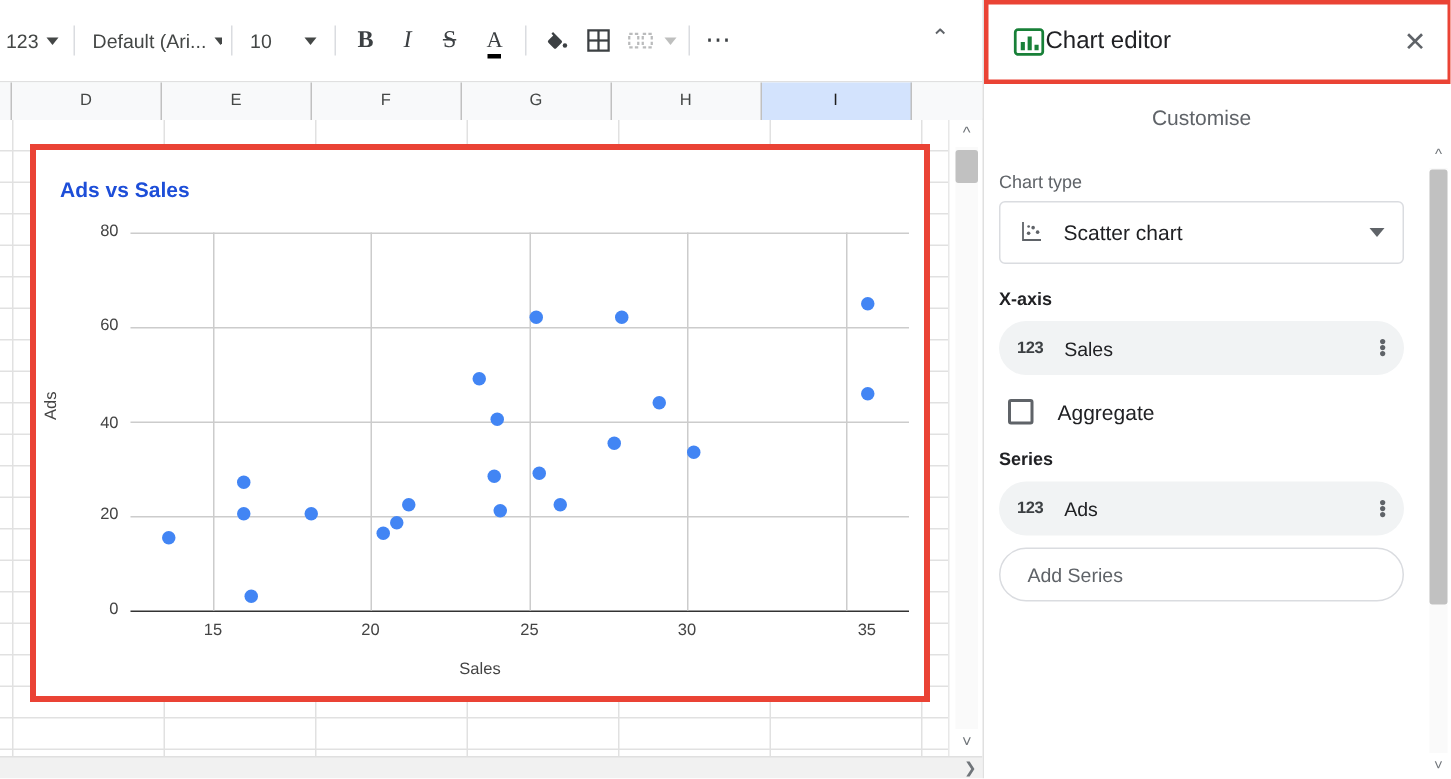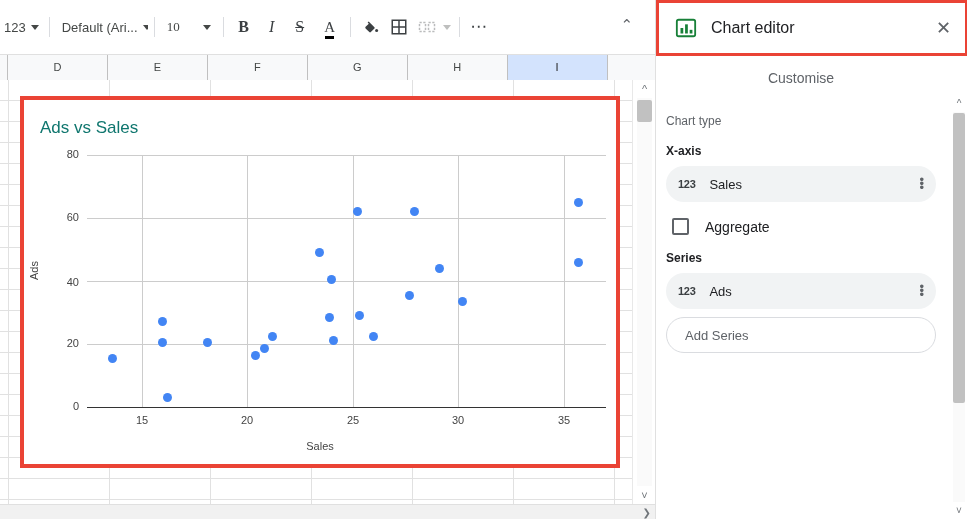--- a/index.html
+++ b/index.html
@@ -45,21 +45,20 @@
     margin-left: 5px;
   }
   .tb-font {
     width: 92px; overflow: hidden; white-space: nowrap;
     display: flex; align-items: center; justify-content: space-between;
     padding: 0 6px;
   }
   .tb-size {
     width: 56px; display: flex; justify-content: space-between;
     padding: 0 6px;
-    font-family: Liberation Serif, serif;
   }
   .tb-btn {
     width: 28px; height: 28px;
     display: flex; align-items: center; justify-content: center;
     border-radius: 4px; color: #3c4043;
   }
   .bold   { font-weight: bold; font-size: 16px; font-family: "Liberation Serif", serif; }
   .italic { font-style: italic; font-size: 16px; font-family: "Liberation Serif", serif; }
   .strike { text-decoration: line-through; font-size: 16px; font-family: "Liberation Serif", serif; }
   .txtcolor {
@@ -134,21 +133,21 @@
   
   #chart-obj {
     position: absolute; left: 20px; top: 96px;
     width: 600px; height: 372px;
     background: #fff;
     border: 4px solid #ea4335;
   }
   #chart-inner { position: absolute; inset: 0; }
   #chart-title {
     position: absolute; left: 16px; top: 18px;
-    font-size: 17px; color: #0f766e; font-weight: 400;
+    font-size: 14px; color: #1d4ed8; font-weight: 700;
   }
   
   .plot-grid-h { position: absolute; height: 1px; background: #ccc; }
   .plot-grid-v { position: absolute; width: 1px; background: #ccc; }
   .plot-axis-x { position: absolute; height: 1px; background: #333; }
   .ytick {
     position: absolute; text-align: right; width: 40px;
     font-size: 11px; color: #444; font-family: "Liberation Sans", sans-serif;
   }
   .xtick {
@@ -178,21 +177,21 @@
     border-left: 1px solid #e0e0e0;
   }
   #panel-header {
     position: absolute; left: 0; top: 0; width: 312px; height: 56px;
     display: flex; align-items: center;
     border: 3px solid #ea4335;
     background: #fff;
   }
   #panel-header .hicon { margin-left: 16px; display: flex; }
   #panel-title {
-    margin-left: 14px; font-size: 16px; color: #202124; font-weight: 400;
+    font-size: 16px; color: #202124; font-weight: 400;
   }
   #panel-close {
     position: absolute; right: 14px; top: 50%; transform: translateY(-50%);
     color: #5f6368; font-size: 18px; line-height: 1;
   }
   #tabs {
     position: absolute; left: 0; top: 58px; width: 290px; height: 40px;
     display: flex;
   }
   .tab {
@@ -387,21 +386,21 @@
           <div class="ytick" style="left: 15px; top: 48px;">80</div>
           <div class="plot-grid-v" style="left: 118px; top: 55px; height: 252px;"></div>
           <div class="xtick" style="left: 98px; top: 314px;">15</div>
           <div class="plot-grid-v" style="left: 223px; top: 55px; height: 252px;"></div>
           <div class="xtick" style="left: 203px; top: 314px;">20</div>
           <div class="plot-grid-v" style="left: 329px; top: 55px; height: 252px;"></div>
           <div class="xtick" style="left: 309px; top: 314px;">25</div>
           <div class="plot-grid-v" style="left: 434px; top: 55px; height: 252px;"></div>
           <div class="xtick" style="left: 414px; top: 314px;">30</div>
           <div class="plot-grid-v" style="left: 540px; top: 55px; height: 252px;"></div>
-          <div class="xtick" style="left: 520px; top: 314px;">35</div>
+          <div class="xtick" style="left: 520px; top: 314px; text-align: right;">35</div>
           <div class="dot" style="left: 88.3171px; top: 258.175px; background: rgb(66, 133, 244);"></div>
           <div class="dot" style="left: 138.951px; top: 221.95px; background: rgb(66, 133, 244);"></div>
           <div class="dot" style="left: 138.951px; top: 242.425px; background: rgb(66, 133, 244);"></div>
           <div class="dot" style="left: 143.171px; top: 297.55px; background: rgb(66, 133, 244);"></div>
           <div class="dot" style="left: 183.256px; top: 242.425px; background: rgb(66, 133, 244);"></div>
           <div class="dot" style="left: 231.78px; top: 255.025px; background: rgb(66, 133, 244);"></div>
           <div class="dot" style="left: 240.22px; top: 248.725px; background: rgb(66, 133, 244);"></div>
           <div class="dot" style="left: 248.659px; top: 236.125px; background: rgb(66, 133, 244);"></div>
           <div class="dot" style="left: 295.073px; top: 152.65px; background: rgb(66, 133, 244);"></div>
           <div class="dot" style="left: 305.622px; top: 217.225px; background: rgb(66, 133, 244);"></div>
@@ -451,20 +450,33 @@
 
   <div id="tabs">
     <div class="tab">
       <span>Customise</span>
     </div>
   </div>
 
   <div id="panel-body">
 
     <div class="field-label">Chart type</div>
+    <div class="select-box">
+      <span>
+        <svg width="18" height="18" viewBox="0 0 24 24">
+          <path d="M4 4 v16 h16" fill="none" stroke="#5f6368" stroke-width="1.6"></path>
+          <circle cx="9" cy="14" r="1.6" fill="#5f6368"></circle>
+          <circle cx="13" cy="9" r="1.6" fill="#5f6368"></circle>
+          <circle cx="17" cy="13" r="1.6" fill="#5f6368"></circle>
+          <circle cx="9" cy="8" r="1.2" fill="#5f6368"></circle>
+        </svg>
+      </span>
+      <span class="sc-label">Scatter chart</span>
+      <span class="sel-caret"></span>
+    </div>
 
 
     <div class="section-head">X-axis</div>
     <div class="chip">
       <span class="num123">123</span>
       <span class="chip-label">Sales</span>
       <span class="kebab">
           <span>•</span>
           <span>•</span>
           <span>•</span>

